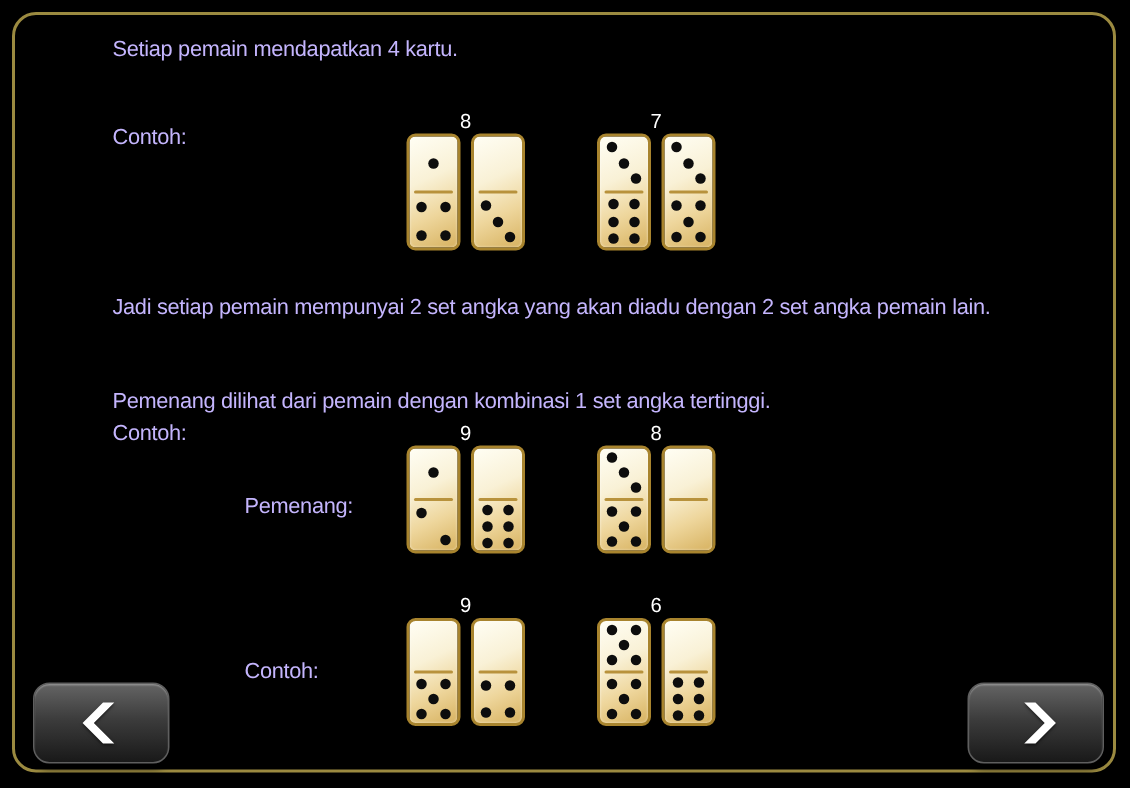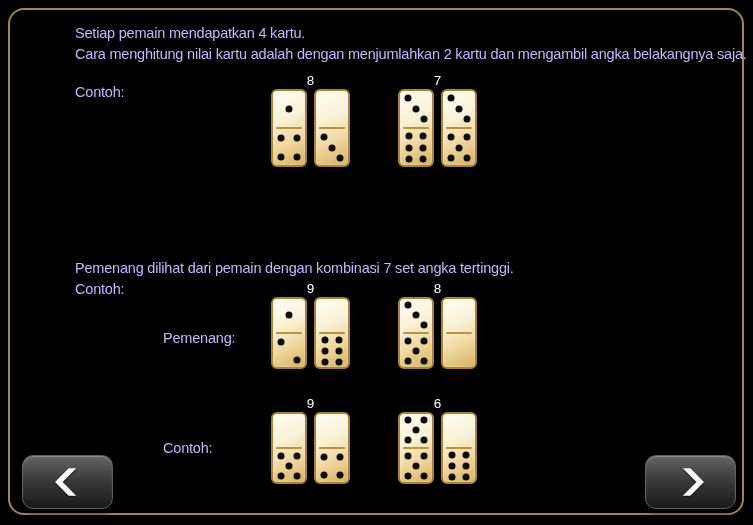--- a/index.html
+++ b/index.html
@@ -52,21 +52,20 @@
   }
   .nav-btn svg{display:block;filter:drop-shadow(0 1px 1px rgba(0,0,0,.6));}
 </style>
 </head>
 <body>
 
 <div class="stage">
   <div class="frame"></div>
 
   <p class="txt" style="left:75px;top:26px">Setiap pemain mendapatkan 4 kartu.</p>
-  <p class="txt" style="left:75px;top:47px">Cara menghitung nilai kartu adalah dengan menjumlahkan 2 kartu dan mengambil angka belakangnya saja.</p>
 
   <p class="txt" style="left:75px;top:85px">Contoh:</p>
 
   <div class="pair row-lg" style="left:271px;top:74px">
     <div class="pair-value">8</div>
     <div class="tiles">
         <div class="domino">
           <div class="half top">
             <span class="pip" style="left: 50%; top: 50%;"></span>
           </div>
@@ -119,22 +118,23 @@
             <span class="pip" style="left: 75%; top: 19%;"></span>
             <span class="pip" style="left: 50%; top: 50%;"></span>
             <span class="pip" style="left: 25%; top: 81%;"></span>
             <span class="pip" style="left: 75%; top: 81%;"></span>
           </div>
           <div class="divider"></div>
         </div>
       </div>
   </div>
 
-
-  <p class="txt" style="left:75px;top:261px">Pemenang dilihat dari pemain dengan kombinasi 7 set angka tertinggi.</p>
+  <p class="txt" style="left:75px;top:198px">Jadi setiap pemain mempunyai 2 set angka yang akan diadu dengan 2 set angka pemain lain.</p>
+
+  <p class="txt" style="left:75px;top:261px">Pemenang dilihat dari pemain dengan kombinasi 1 set angka tertinggi.</p>
   <p class="txt" style="left:75px;top:282px">Contoh:</p>
 
   <p class="txt" style="left:163px;top:331px">Pemenang:</p>
   <div class="pair row-sm" style="left:271px;top:282px">
     <div class="pair-value">9</div>
     <div class="tiles">
         <div class="domino">
           <div class="half top">
             <span class="pip" style="left: 50%; top: 50%;"></span>
           </div>

